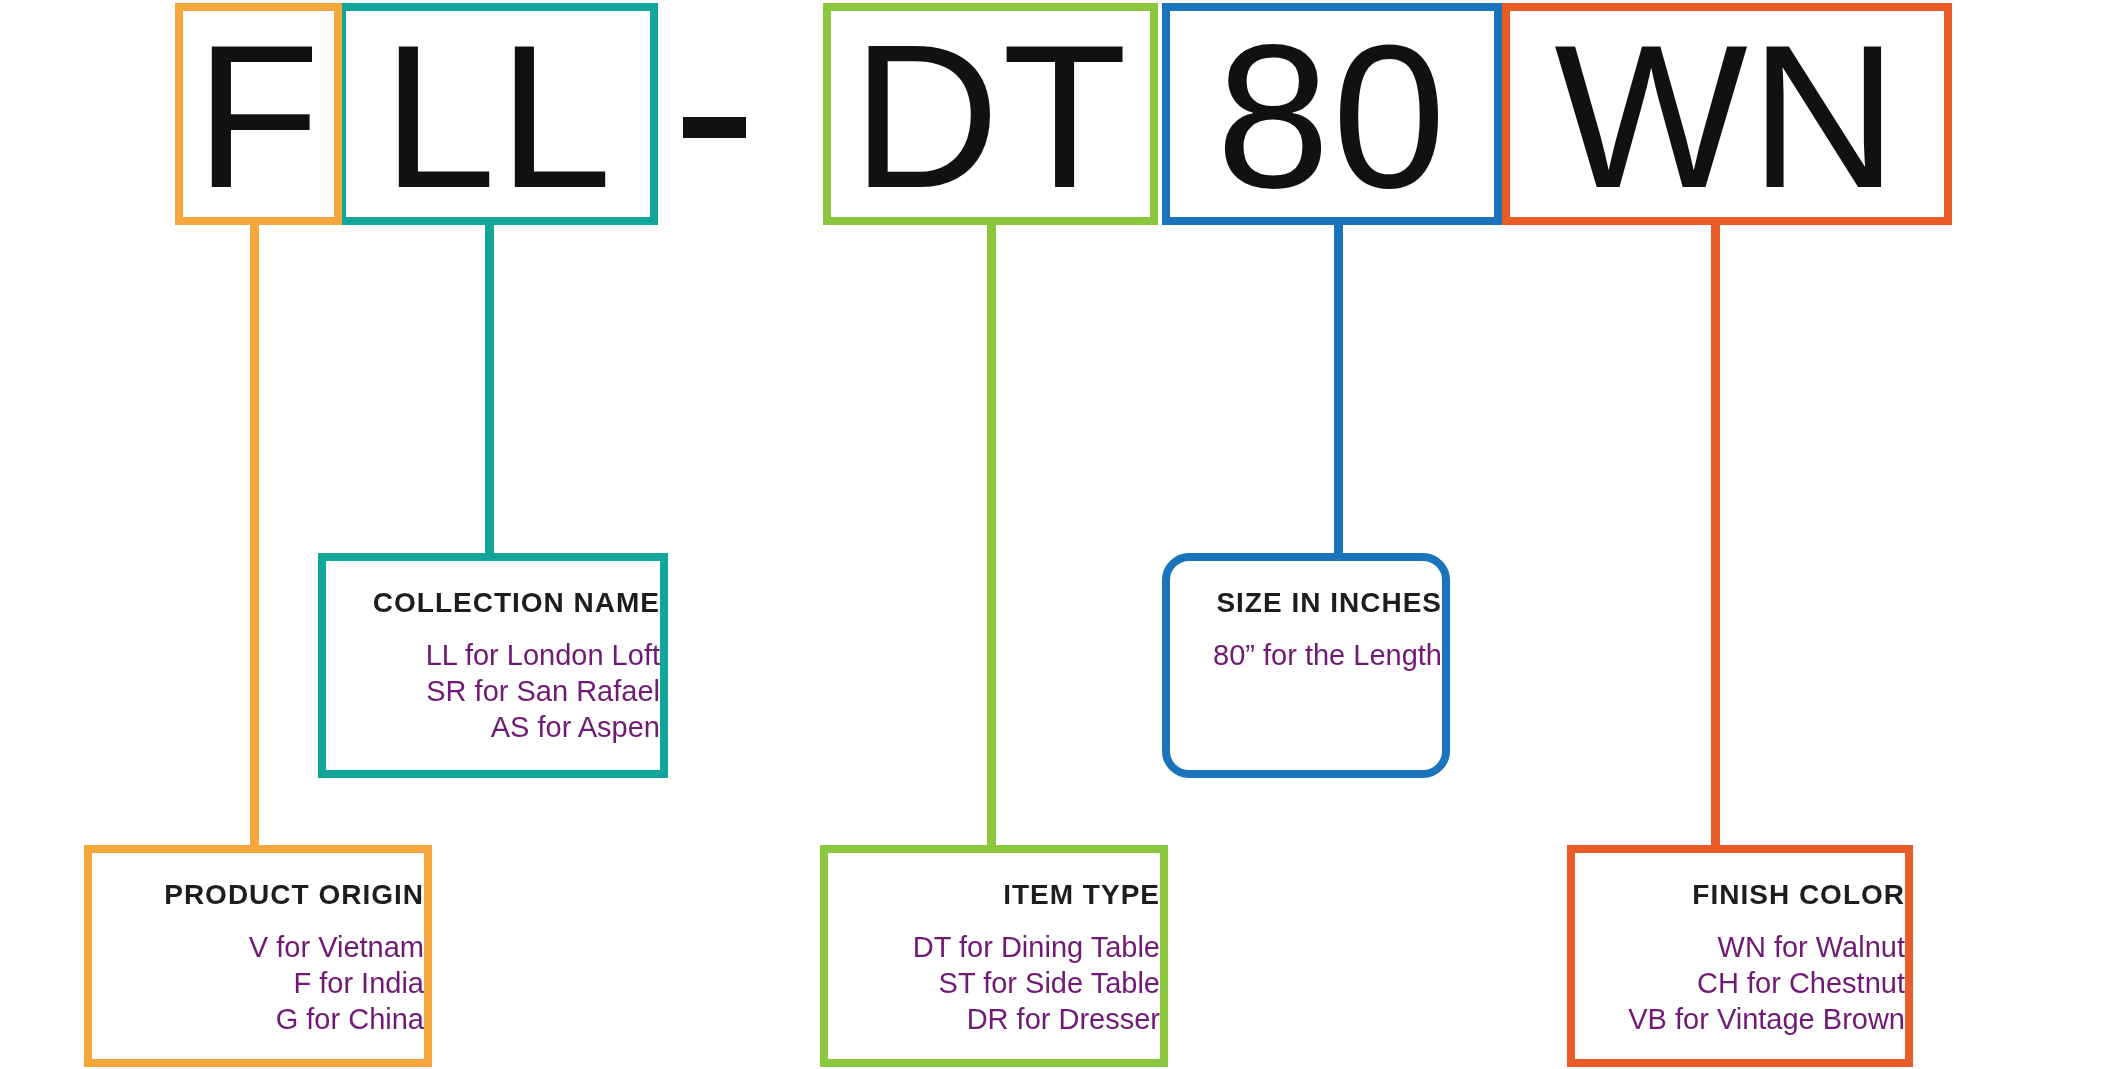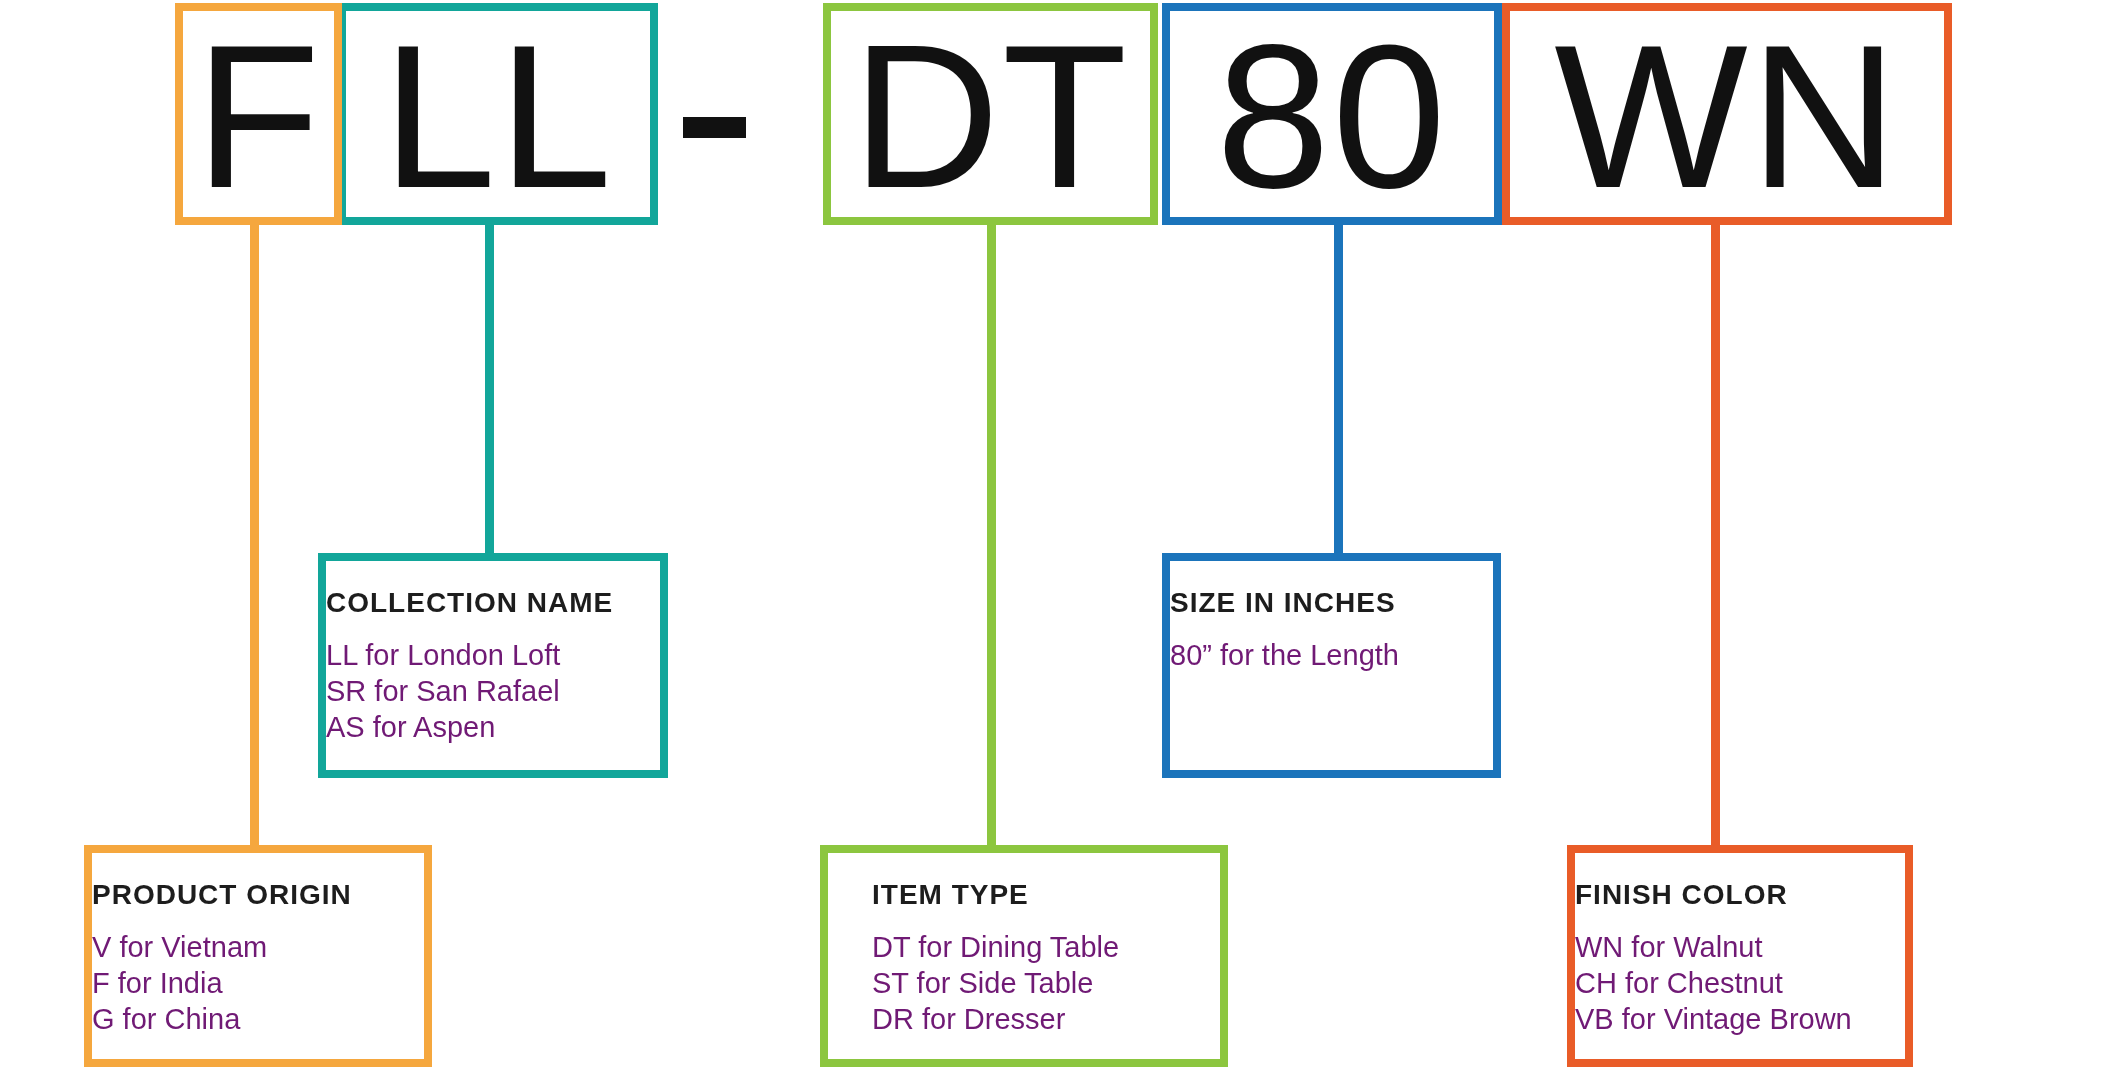--- a/index.html
+++ b/index.html
@@ -61,42 +61,42 @@
   .vl-item       { left: 987px;  height: 625px; background: #8CC63F; }
   .vl-size       { left: 1334px; height: 335px; background: #1B74BB; }
   .vl-finish     { left: 1711px; height: 625px; background: #E95C28; }
 
   
   .legend-box {
     position: absolute;
     box-sizing: border-box;
     border: 8px solid;
     background: #ffffff;
-    text-align: left;
+    text-align: right;
     padding-top: 26px;
   }
   .legend-box .title {
     font-weight: 700;
     font-size: 28px;
     letter-spacing: 1px;
     color: #1d1d1d;
     margin-bottom: 18px;
     white-space: nowrap;
   }
   .legend-box .line {
     font-size: 29px;
     line-height: 36px;
     font-weight: 400;
     color: #701a75;
     white-space: nowrap;
   }
   .lb-collection { left: 318px;  top: 553px; width: 350px; height: 225px; border-color: #12A69A; }
-  .lb-size       { left: 1162px; top: 553px; width: 339px; height: 225px; border-color: #1B74BB; }
+  .lb-size       { left: 1162px; top: 553px; width: 288px; height: 225px; border-color: #1B74BB; border-radius: 27px; }
   .lb-origin     { left: 84px;   top: 845px; width: 348px; height: 222px; border-color: #F5A73E; }
-  .lb-item       { left: 820px;  top: 845px; width: 408px; height: 222px; border-color: #8CC63F; padding-left: 44px; }
+  .lb-item       { left: 820px;  top: 845px; width: 348px; height: 222px; border-color: #8CC63F; padding-left: 44px; }
   .lb-finish     { left: 1567px; top: 845px; width: 346px; height: 222px; border-color: #E95C28; }
 </style>
 </head>
 <body>
 
 <div class="canvas">
 
   <div class="code-box cb-f">
     <span class="code">F</span>
   </div>

